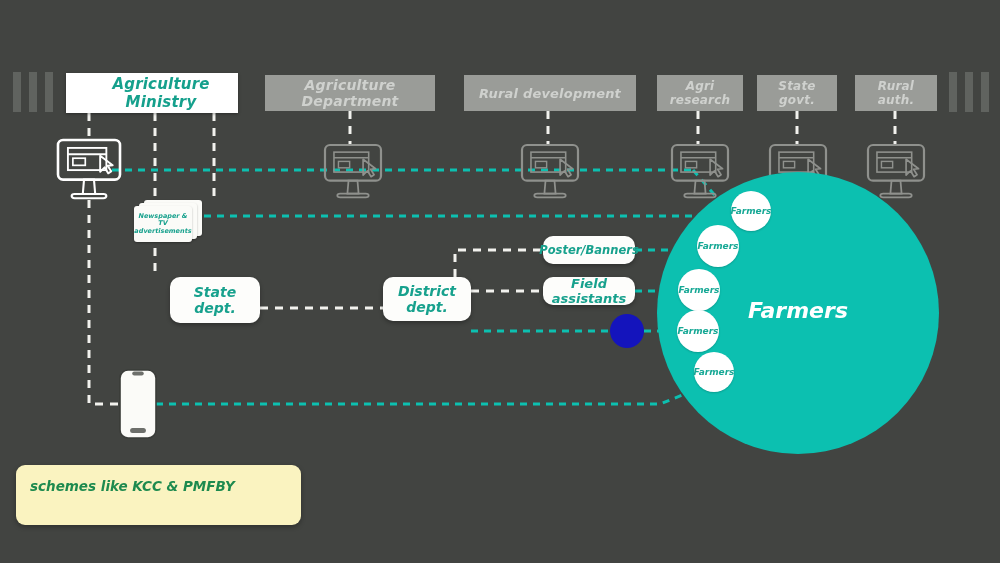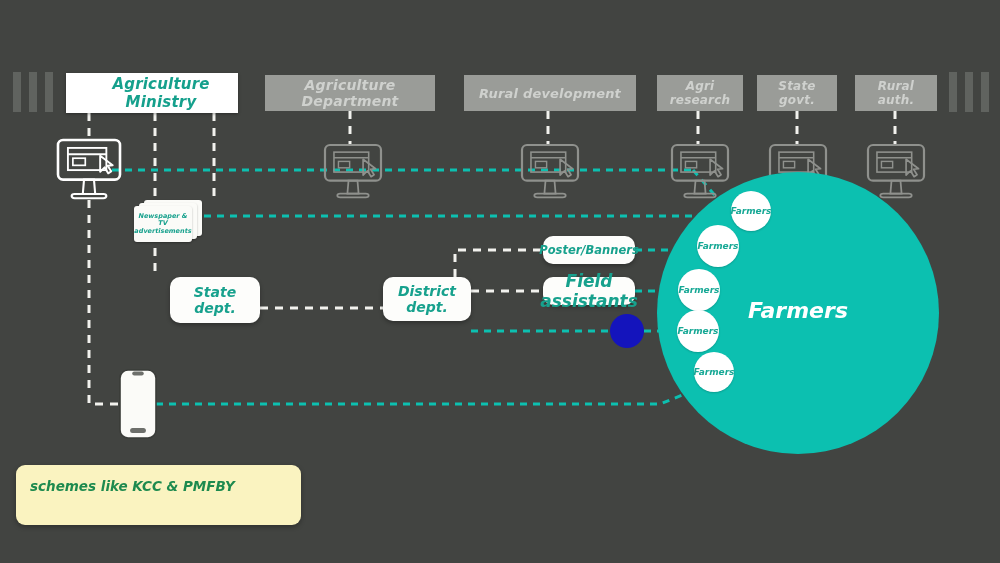--- a/index.html
+++ b/index.html
@@ -259,21 +259,21 @@
   <div id="nodes-host">
       <div class="node" style="left: 170px; top: 277px; width: 90px; height: 46px; font-size: 14px;">
         <span>State dept.</span>
       </div>
       <div class="node" style="left: 383px; top: 277px; width: 88px; height: 44px; font-size: 14px;">
         <span>District dept.</span>
       </div>
       <div class="node" style="left: 543px; top: 236px; width: 92px; height: 28px; font-size: 11.5px;">
         <span>Poster/Banners</span>
       </div>
-      <div class="node" style="left: 543px; top: 277px; width: 92px; height: 28px; font-size: 17px;">
+      <div class="node" style="left: 543px; top: 277px; width: 92px; height: 28px; font-size: 13px;">
         <span>Field assistants</span>
       </div>
     </div>
 
   <div id="blue-dot" style="left: 610px; top: 314px; width: 34px; height: 34px; background: rgb(20, 20, 188);"></div>
 
   <div id="farmers-circle" style="left: 657px; top: 172px; width: 282px; height: 282px; background: rgb(12, 192, 176);">
     <div class="core-label" style="top: 125.6px; font-size: 22px;">Farmers</div>
   </div>
   <div id="farmer-bubbles-host">

